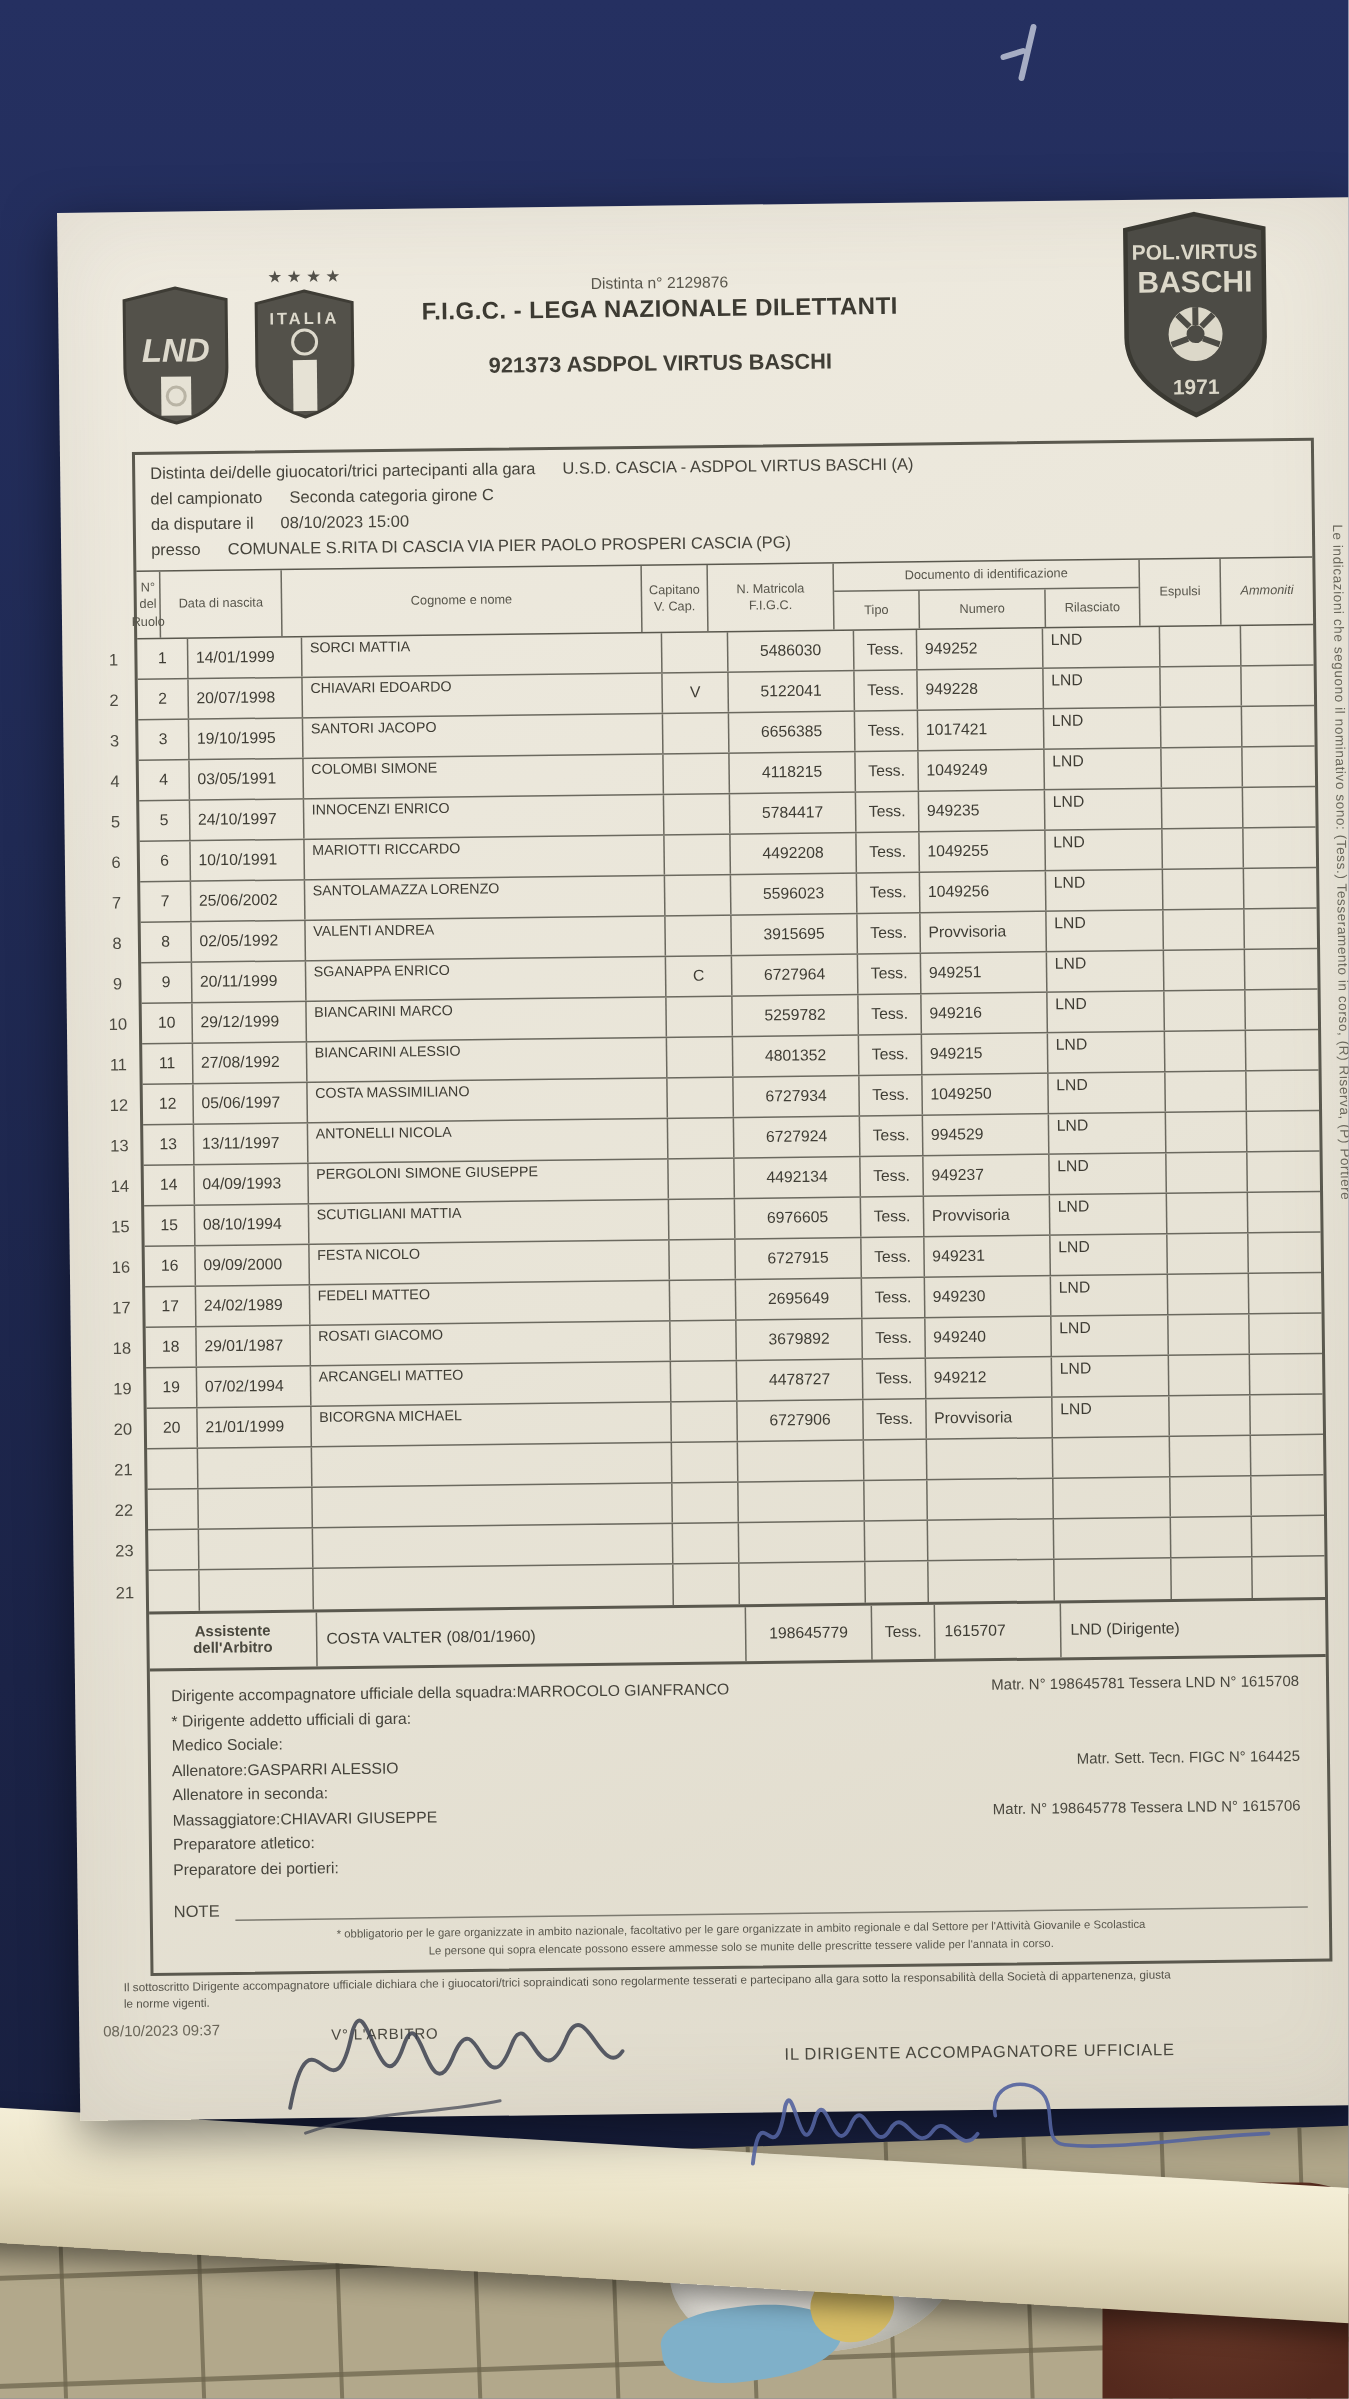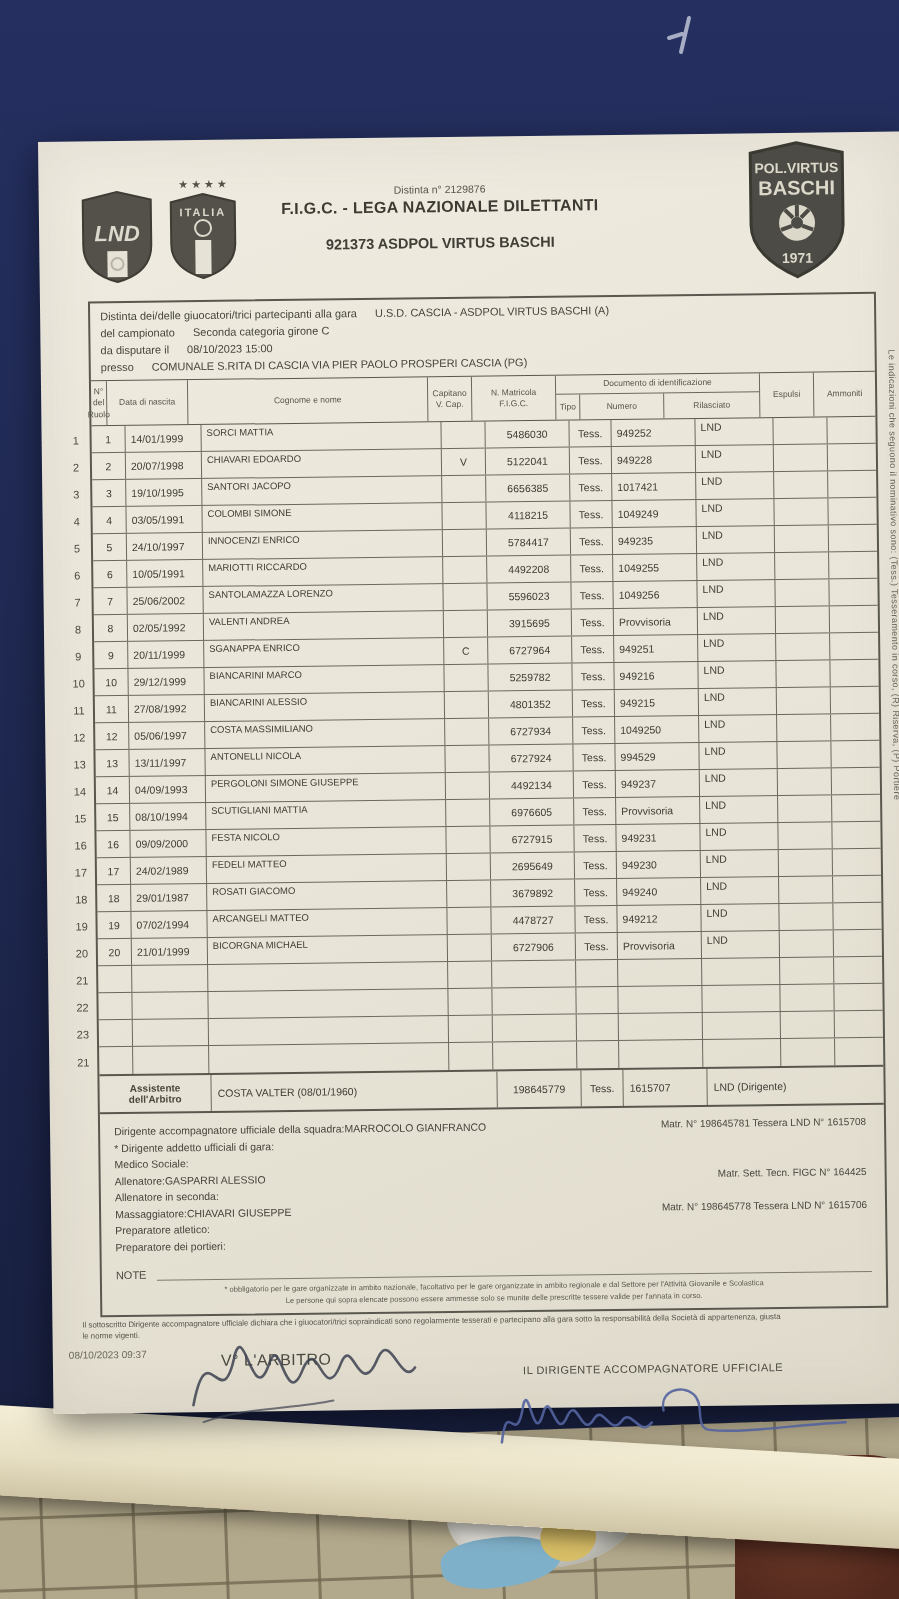--- a/index.html
+++ b/index.html
@@ -65,22 +65,22 @@
     text-align:center;white-space:pre-line;line-height:1.3;}
   .th:last-child{border-right:none;}
   .th-doc{flex-direction:column;padding:0;align-items:stretch;}
   .th-doc-top{height:19px;border-bottom:1px solid #6b695f;display:flex;align-items:center;justify-content:center;}
   .th-doc-bot{flex:1;display:flex;}
   .th-sub{display:flex;align-items:center;justify-content:center;border-right:1px solid #6b695f;}
   .th-sub:last-child{border-right:none;}
 
   
   .w-num{width:16px;}.w-date{width:81px;}.w-name{width:240px;}.w-cap{width:44px;}
-  .w-matr{width:84px;}.w-tipo{width:24px;}.w-numero{width:84px;}
-  .w-esp{width:54px;}.w-amm{flex:1;}
+  .w-matr{width:84px;}.w-tipo{width:57px;}.w-numero{width:84px;}
+  .w-esp{width:54px;}.w-amm{flex:1;font-style:italic;}
 
   
   .prow{display:flex;position:relative;height:27px;border-bottom:1px solid #6b695f;}
   .prow:last-of-type{border-bottom:none;}
   .mnum{position:absolute;left:-28px;width:24px;text-align:center;font-size:11px;color:#4c4a41;
     top:55%;transform:translateY(-50%);}
   .c{border-right:1px solid #6b695f;display:flex;align-items:center;padding:0 5px;
     font-size:10.5px;color:#3f3d35;overflow:hidden;white-space:nowrap;}
   .c:last-child{border-right:none;}
   .c-num{width:34px;justify-content:center;}
@@ -111,21 +111,21 @@
   .off-right{font-size:10px;white-space:nowrap;padding-right:4px;color:#4a483f;}
 
   
   .note-block{padding:10px 14px 8px;}
   .note-line{display:flex;align-items:flex-end;gap:10px;font-size:11px;color:#4b4940;}
   .note-rule{flex:1;border-bottom:1px solid #7c7a70;height:9px;}
   .fine{font-size:7.6px;text-align:center;color:#5a584e;margin-top:5px;line-height:10px;}
   .fine2{font-size:7.6px;text-align:center;color:#5a584e;margin-top:2px;}
 
   .declaration{position:absolute;left:30px;top:1178px;right:14px;font-size:7.8px;color:#55534a;line-height:11px;}
-  .arbitro-label{position:absolute;left:168px;top:1212px;font-size:16px;color:#4b4940;letter-spacing:.5px;}
+  .arbitro-label{position:absolute;left:168px;top:1212px;font-size:10px;color:#4b4940;letter-spacing:.5px;}
   .dirigente-label{position:absolute;left:470px;top:1228px;font-size:11px;color:#4b4940;letter-spacing:.5px;}
   .timestamp{position:absolute;left:16px;top:1208px;font-size:10px;color:#6a6659;}
   .sig-arbitro{position:absolute;left:120px;top:1170px;}
   .sig-dirigente{position:absolute;left:440px;top:1246px;}
 
   .side-note{position:absolute;right:6px;top:218px;height:760px;writing-mode:vertical-rl;
     font-size:9px;color:#6a675c;letter-spacing:.4px;}
 </style>
 </head>
 <body>
@@ -278,21 +278,21 @@
           <div class="c c-matr">5784417</div>
           <div class="c c-tipo">Tess.</div>
           <div class="c c-numero">949235</div>
           <div class="c c-ril">LND</div>
           <div class="c c-esp"></div>
           <div class="c c-amm"></div>
         </div>
         <div class="prow">
           <div class="mnum">6</div>
           <div class="c c-num">6</div>
-          <div class="c c-date">10/05/1991</div>
+          <div class="c c-date">10/10/1991</div>
           <div class="c c-name">MARIOTTI RICCARDO</div>
           <div class="c c-cap"></div>
           <div class="c c-matr">4492208</div>
           <div class="c c-tipo">Tess.</div>
           <div class="c c-numero">1049255</div>
           <div class="c c-ril">LND</div>
           <div class="c c-esp"></div>
           <div class="c c-amm"></div>
         </div>
         <div class="prow">

